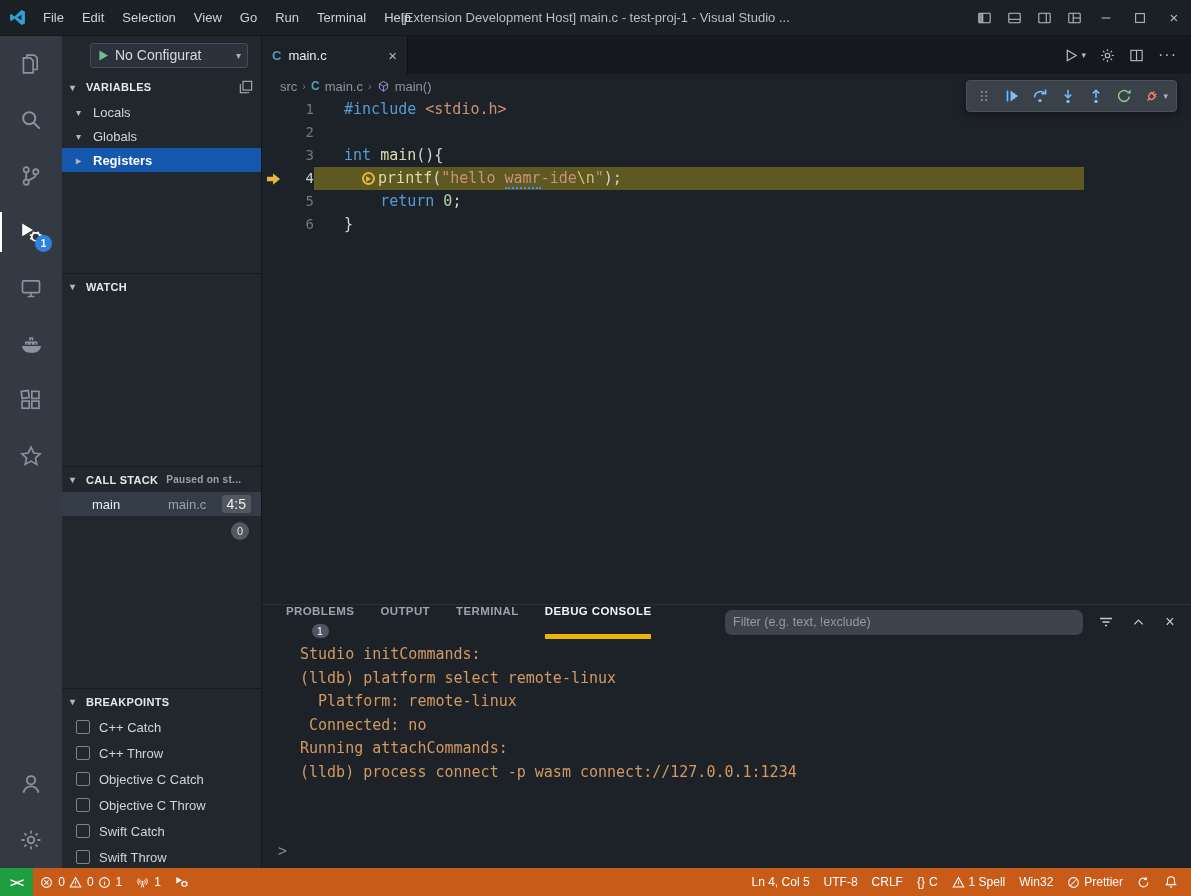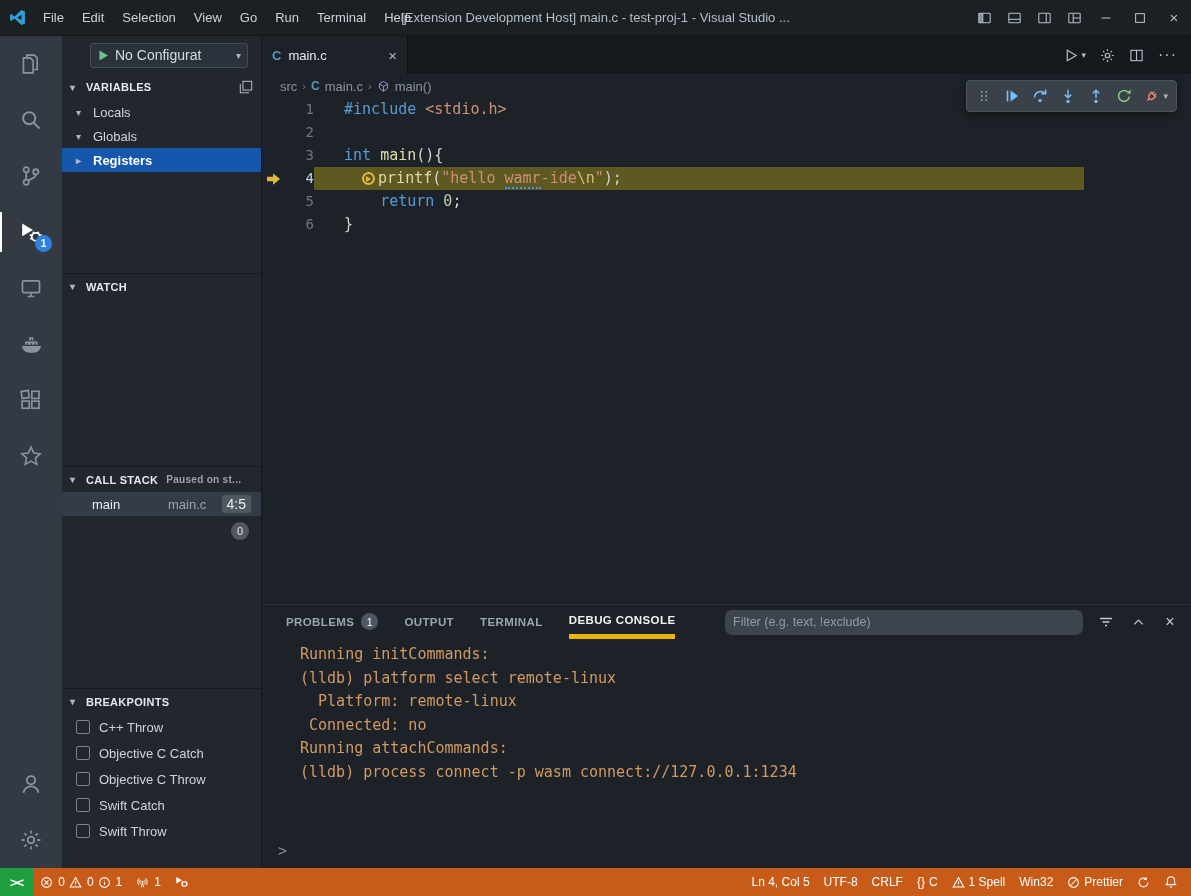--- a/index.html
+++ b/index.html
@@ -169,20 +169,21 @@
   
   .panel {
     position:absolute; left:0; right:0; bottom:0; height:264px; background:#1d2228;
     border-top:1px solid #2a3038;
   }
   .panel-header { height:34px; display:flex; align-items:center; padding:0 10px 0 24px; }
   .panel-tab {
     display:flex; align-items:center; gap:7px; margin-right:26px; height:34px;
     font-size:11.5px; font-weight:bold; letter-spacing:.4px; color:#9aa4ae; cursor:pointer;
     border-bottom:1px solid transparent;
+    flex-direction:column;
   }
   .panel-tab.active { color:#f0f3f6; border-bottom:5px solid #eab308; }
   .tab-badge {
     min-width:17px; height:17px; border-radius:9px; background:#4d5662; color:#fff;
     font-size:10.5px; display:flex; align-items:center; justify-content:center; padding:0 4px; font-weight:normal;
   }
   .panel-filter {
     margin-left:auto; width:358px; height:25px; background:#3d444d; border:none; border-radius:7px;
     color:#d6dce2; font-size:12.5px; padding:0 8px; outline:none;
     font-family:"Liberation Sans", sans-serif;
@@ -403,20 +404,24 @@
     <div class="cs-badge-row">
       <span class="cs-zero-badge">0</span>
     </div>
     <div class="sb-space" style="height:142px;"></div>
 
     <div class="section-header">
       <span class="twisty">▾</span>
       <span>BREAKPOINTS</span>
     </div>
     <div>
+        <div class="bp-row">
+          <span class="bp-check"></span>
+          <span>C++ Catch</span>
+        </div>
         <div class="bp-row">
           <span class="bp-check"></span>
           <span>C++ Throw</span>
         </div>
         <div class="bp-row">
           <span class="bp-check"></span>
           <span>Objective C Catch</span>
         </div>
         <div class="bp-row">
           <span class="bp-check"></span>
@@ -569,21 +574,21 @@
           </span>
           <span class="panel-icon">
             <svg width="15" height="15" viewBox="0 0 16 16" stroke="currentColor" fill="none" stroke-width="1.4">
                 <path d="M3.5 10 8 5.5l4.5 4.5"></path>
               </svg>
           </span>
           <span class="panel-icon" style="font-size:16px;">×</span>
         </div>
       </div>
       <div class="console" id="console-out">
-          <div class="console-line">Running initCommands:</div>
+          <div class="console-line">Studio initCommands:</div>
           <div class="console-line">(lldb) platform select remote-linux</div>
           <div class="console-line">  Platform: remote-linux</div>
           <div class="console-line"> Connected: no</div>
           <div class="console-line">Running attachCommands:</div>
           <div class="console-line">(lldb) process connect -p wasm connect://127.0.0.1:1234</div>
         </div>
       <div class="console-prompt">&gt;</div>
     </div>
   </div>
 

